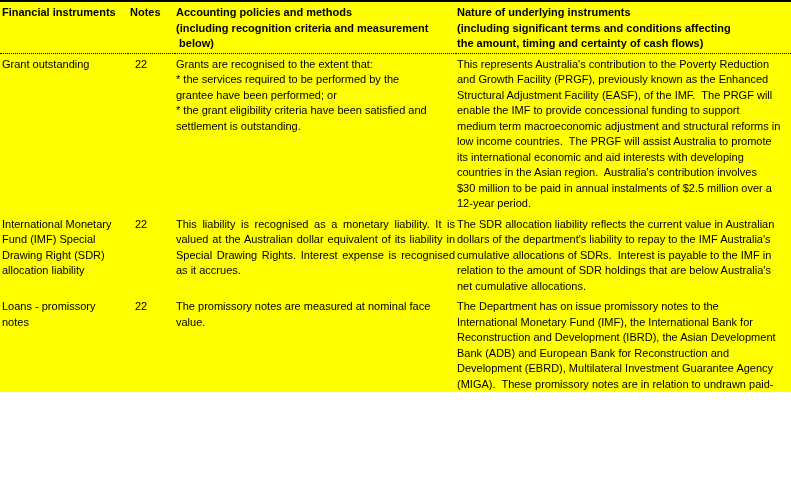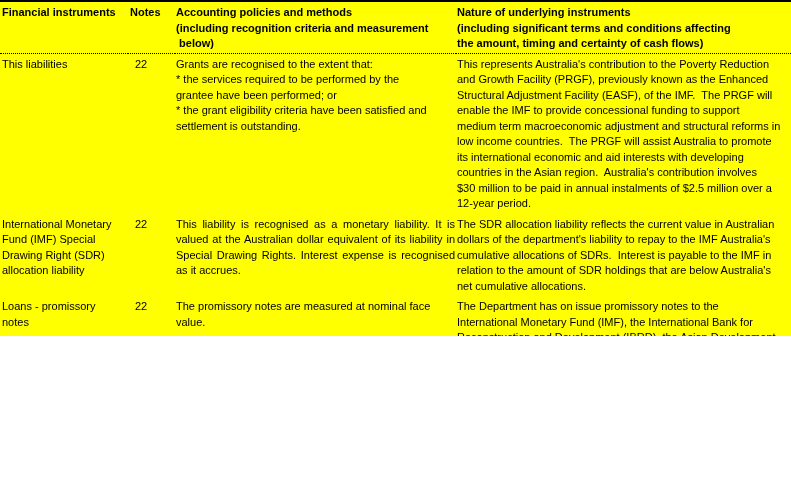--- a/index.html
+++ b/index.html
@@ -2,21 +2,21 @@
 <html><head>
 <meta charset="utf-8">
 <style>
   html, body { margin: 0; padding: 0; }
   body {
     width: 791px; height: 480px;
     background: #ffffff;
     font-family: "Liberation Sans", sans-serif;
     -webkit-font-smoothing: none;
   }
-  .page { width: 791px; height: 336px; overflow: hidden; background: #ffffff; }
+  .page { width: 791px; height: 392px; overflow: hidden; background: #ffffff; }
   table.policies {
     width: 791px;
     border-collapse: collapse;
     table-layout: fixed;
     background: #ffff00;
     border-top: 2px solid #000000;
     border-bottom: 1px dotted #000000;
     font-size: 11px;
     line-height: 15.5px;
     color: #000000;
@@ -67,21 +67,21 @@
         <th class="policy">Accounting policies and methods
 (including recognition criteria and measurement
  below)</th>
         <th class="nature">Nature of underlying instruments
 (including significant terms and conditions affecting
 the amount, timing and certainty of cash flows)</th>
       </tr>
     </thead>
     <tbody>
       <tr>
-        <td class="instrument">This liabilities</td>
+        <td class="instrument">Grant outstanding</td>
         <td class="notes">22</td>
         <td class="policy">Grants are recognised to the extent that:
 * the services required to be performed by the
 grantee have been performed; or
 * the grant eligibility criteria have been satisfied and
 settlement is outstanding.</td>
         <td class="nature">This represents Australia's contribution to the Poverty Reduction
 and Growth Facility (PRGF), previously known as the Enhanced
 Structural Adjustment Facility (EASF), of the IMF.  The PRGF will
 enable the IMF to provide concessional funding to support

